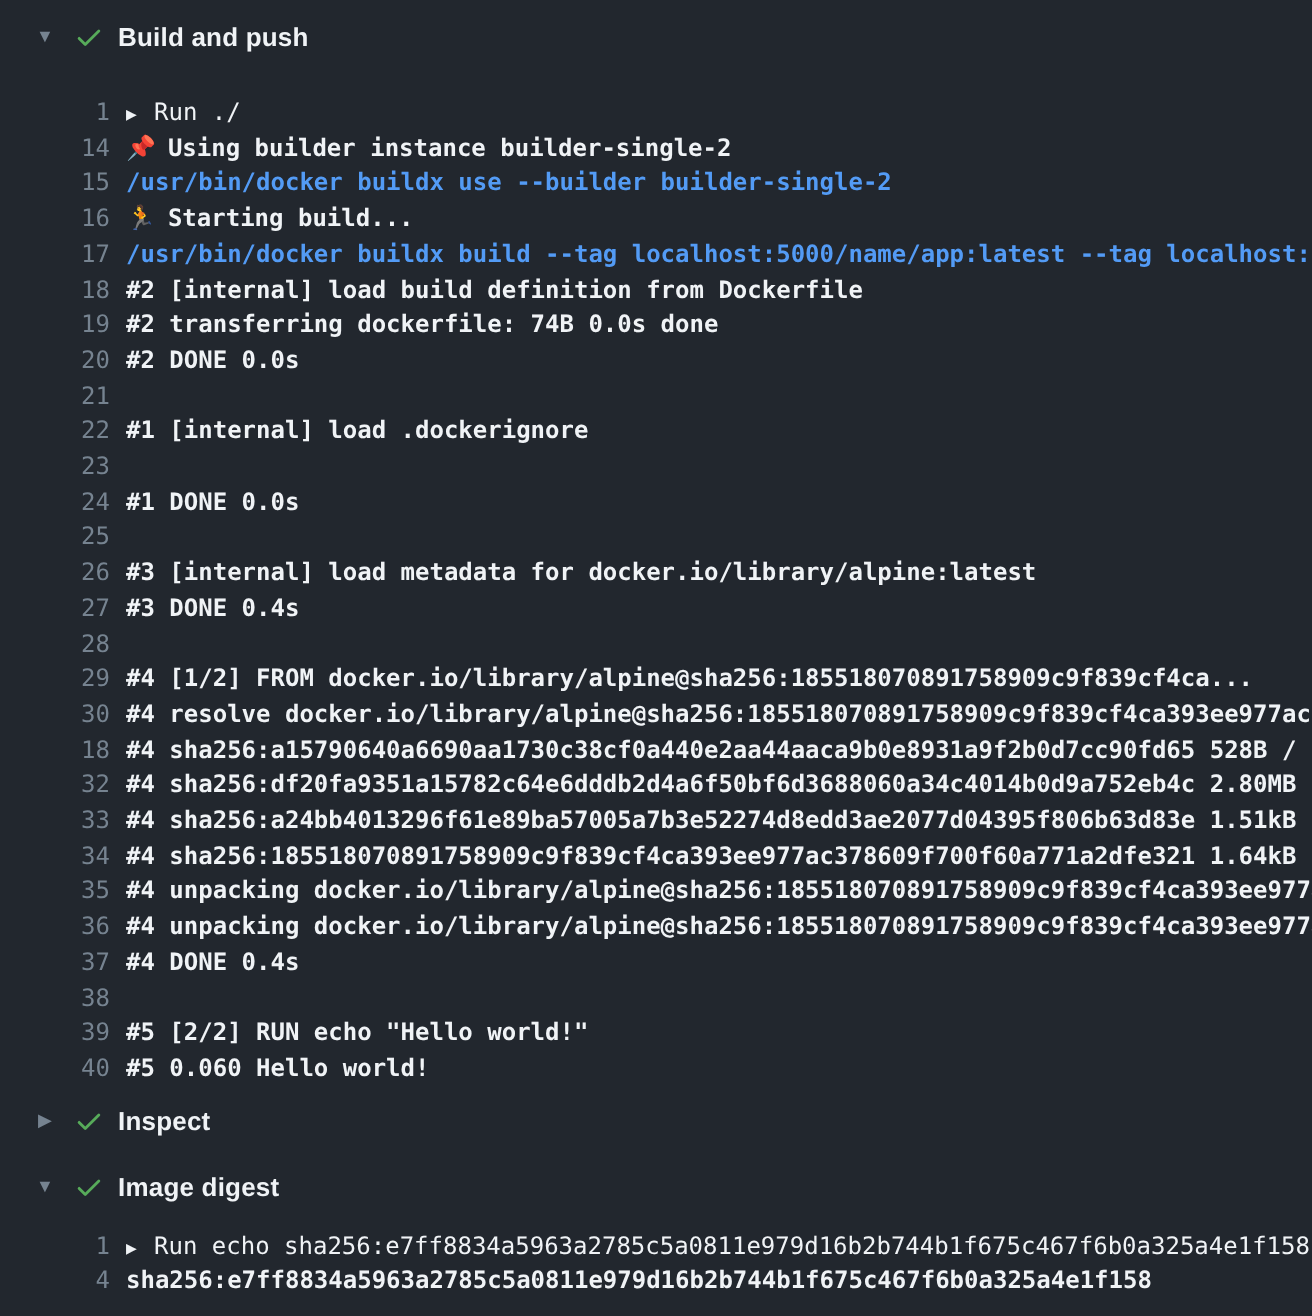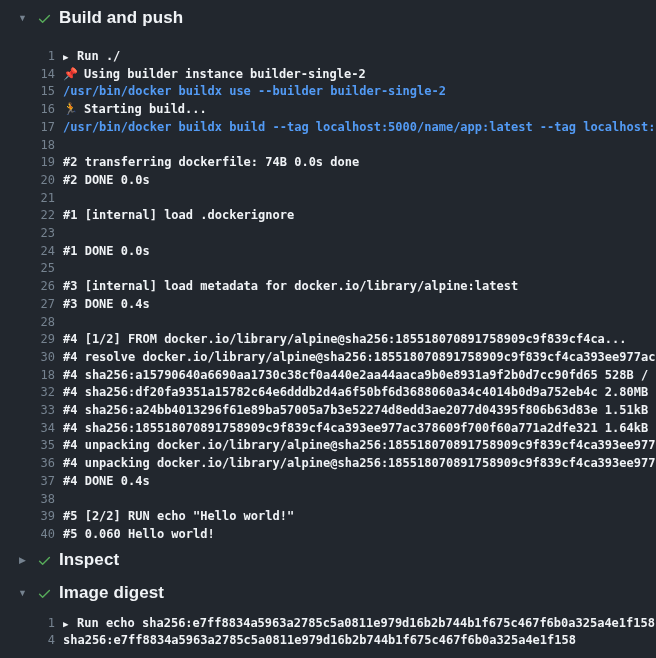--- a/index.html
+++ b/index.html
@@ -20,41 +20,41 @@
   .section-header.sub { height: 33px; }
   .chev {
     width: 13px; margin-left: 16px;
     color: #768390; font-size: 9px; line-height: 1;
     flex: none; text-align: center;
   }
   .check { width: 15px; height: 15px; margin-left: 8px; flex: none; color: #57ab5a; }
   .check svg { width: 15px; height: 15px; display: block; }
   .section-label {
     margin-left: 7px;
-    color: #f0f3f6; font-size: 17px; font-weight: 700;
+    color: #f0f3f6; font-size: 13px; font-weight: 700;
     letter-spacing: .1px;
   }
 
   .loglines {
     font-family: "DejaVu Sans Mono", "Liberation Mono", monospace;
     font-size: 12px;
   }
   .loglines.first { padding-top: 12px; }
   .loglines.digest { padding-top: 5px; }
   .row { display: flex; height: 17.71px; line-height: 17.71px; white-space: pre; }
   .num {
     flex: none; width: 55px; text-align: right;
     color: #768390; cursor: pointer;
   }
   .content {
     flex: none; margin-left: 8px;
     color: #f0f3f6; white-space: pre; font-weight: bold;
   }
   .row.command .content { color: #539bf5; }
-  .row.run .content { font-weight: 700; }
+  .row.run .content { font-weight: 400; }
   .tri { font-size: 9px; display: inline-block; width: 14px; }
   .emoji { margin-right: 6px; font-size: 12px; }
 </style>
 </head>
 <body>
 
 <div id="log-root">
     <div class="section">
       <div class="section-header primary">
         <span class="chev">▼</span>
@@ -64,21 +64,21 @@
           </svg>
         </span>
         <span class="section-label">Build and push</span>
       </div>
       <div class="loglines first">
         <div class="row run"><span class="num">1</span><span class="content"><span class="tri">▶</span><span>Run ./</span></span></div>
         <div class="row notice"><span class="num">14</span><span class="content"><span class="emoji">📌</span><span>Using builder instance builder-single-2</span></span></div>
         <div class="row command"><span class="num">15</span><span class="content"><span>/usr/bin/docker buildx use --builder builder-single-2</span></span></div>
         <div class="row notice"><span class="num">16</span><span class="content"><span class="emoji">🏃</span><span>Starting build...</span></span></div>
         <div class="row command"><span class="num">17</span><span class="content"><span>/usr/bin/docker buildx build --tag localhost:5000/name/app:latest --tag localhost:5000</span></span></div>
-        <div class="row output"><span class="num">18</span></div>
+        <div class="row output"><span class="num">18</span><span class="content"><span>#2 [internal] load build definition from Dockerfile</span></span></div>
         <div class="row output"><span class="num">19</span><span class="content"><span>#2 transferring dockerfile: 74B 0.0s done</span></span></div>
         <div class="row output"><span class="num">20</span><span class="content"><span>#2 DONE 0.0s</span></span></div>
         <div class="row empty"><span class="num">21</span><span class="content"><span></span></span></div>
         <div class="row output"><span class="num">22</span><span class="content"><span>#1 [internal] load .dockerignore</span></span></div>
         <div class="row output"><span class="num">23</span></div>
         <div class="row output"><span class="num">24</span><span class="content"><span>#1 DONE 0.0s</span></span></div>
         <div class="row empty"><span class="num">25</span><span class="content"><span></span></span></div>
         <div class="row output"><span class="num">26</span><span class="content"><span>#3 [internal] load metadata for docker.io/library/alpine:latest</span></span></div>
         <div class="row output"><span class="num">27</span><span class="content"><span>#3 DONE 0.4s</span></span></div>
         <div class="row empty"><span class="num">28</span><span class="content"><span></span></span></div>

